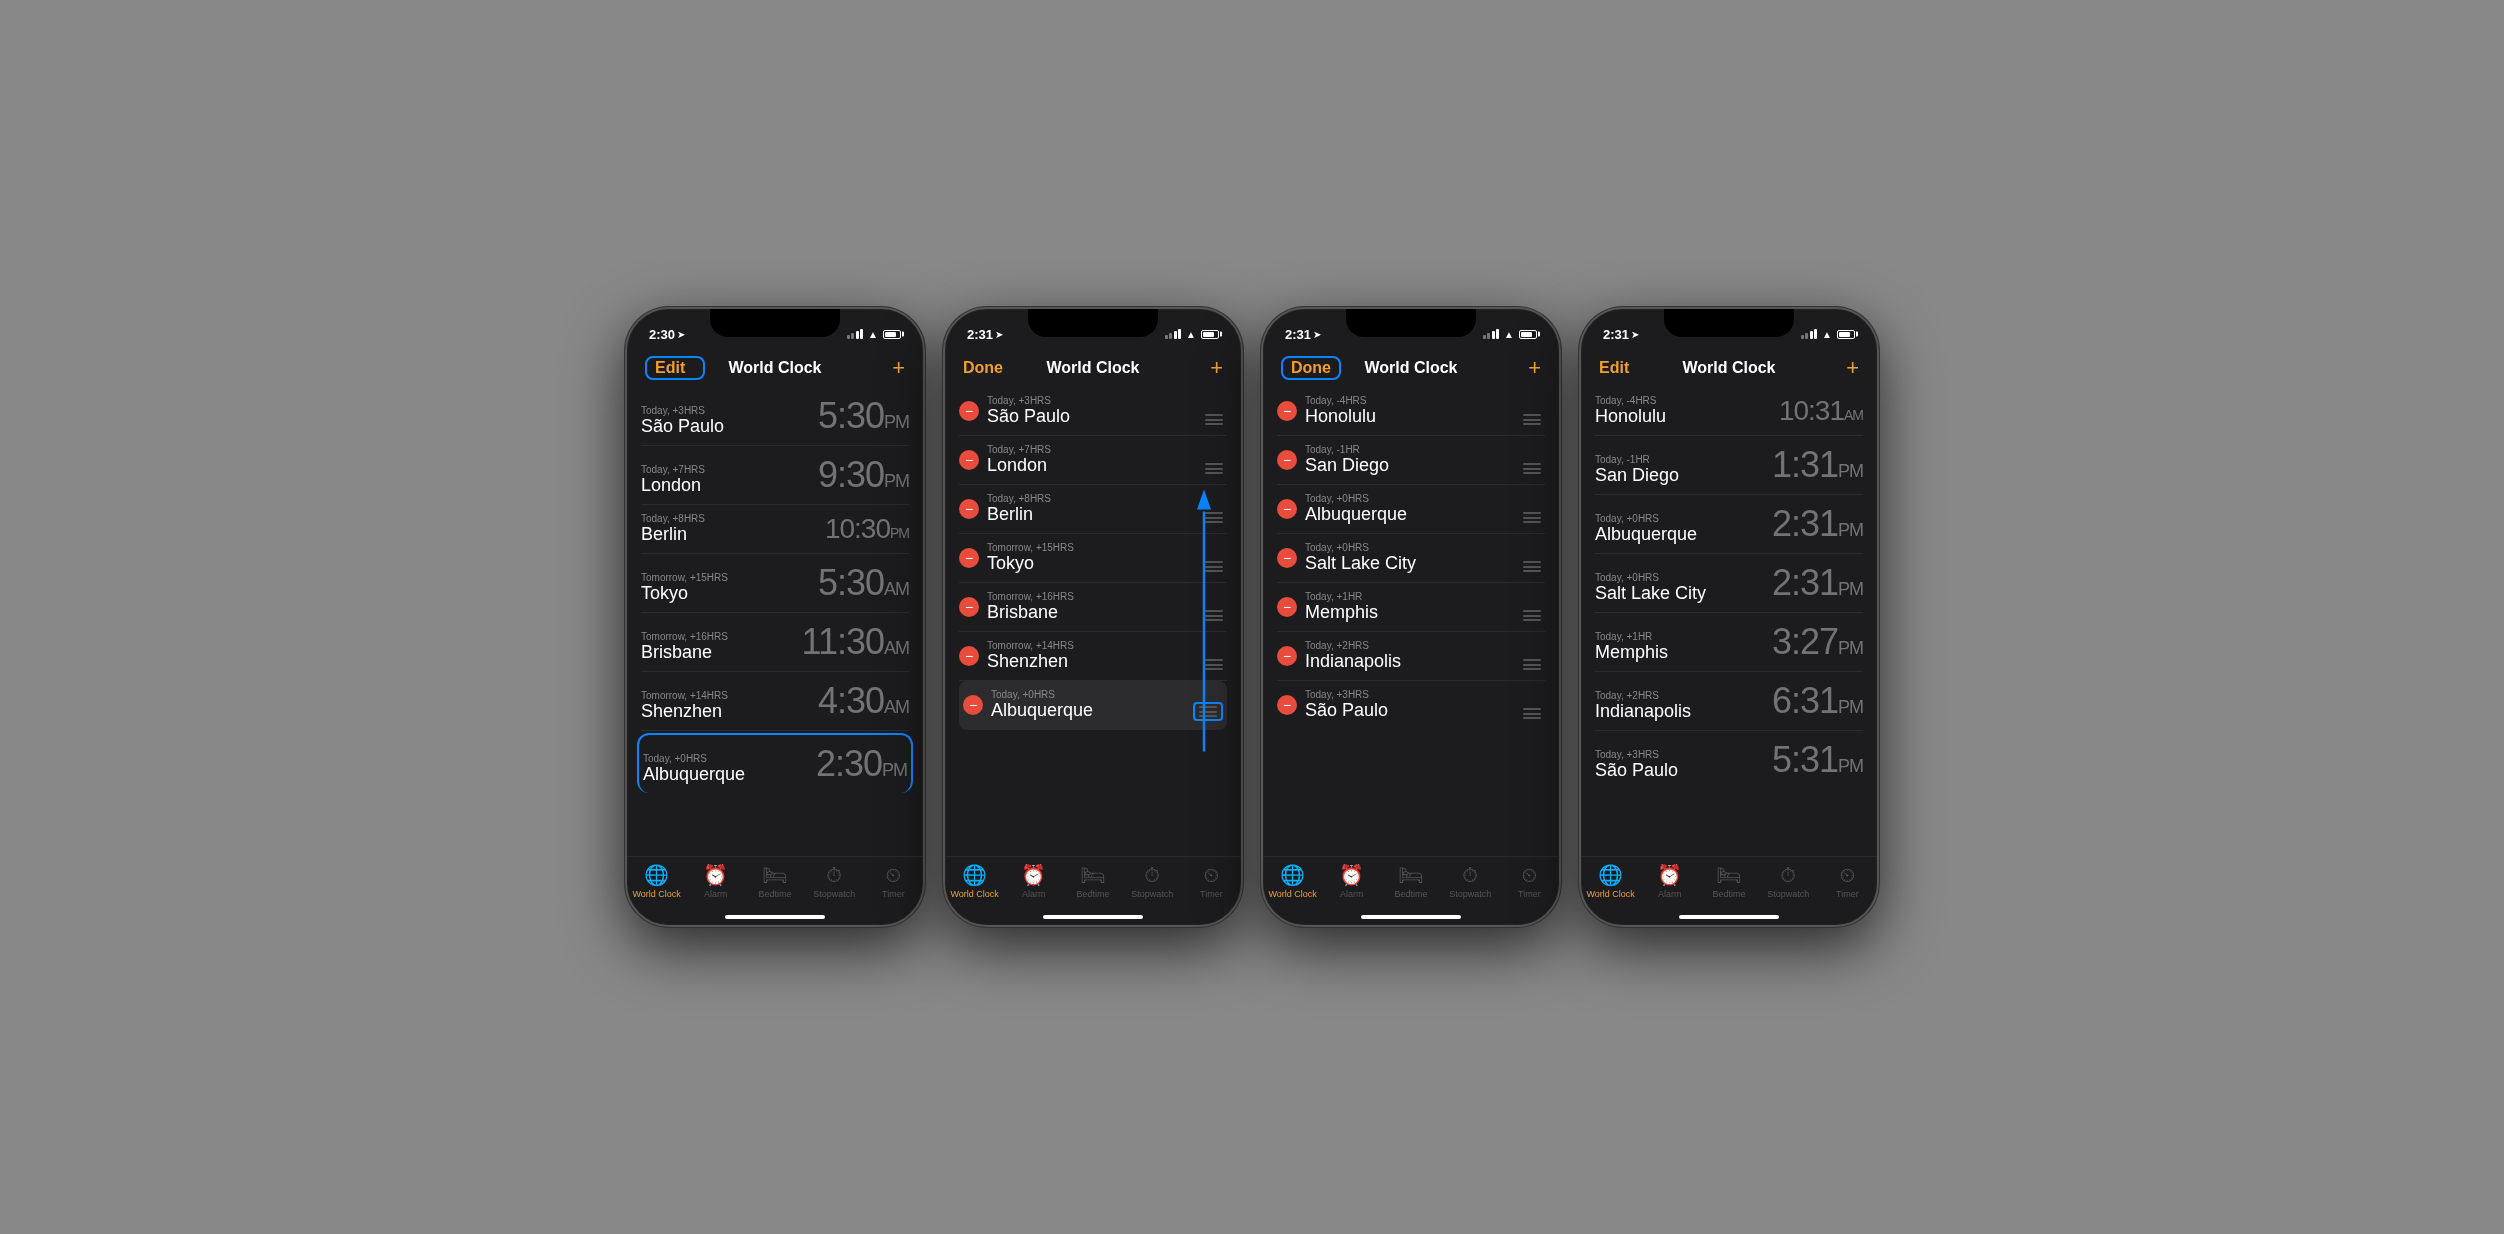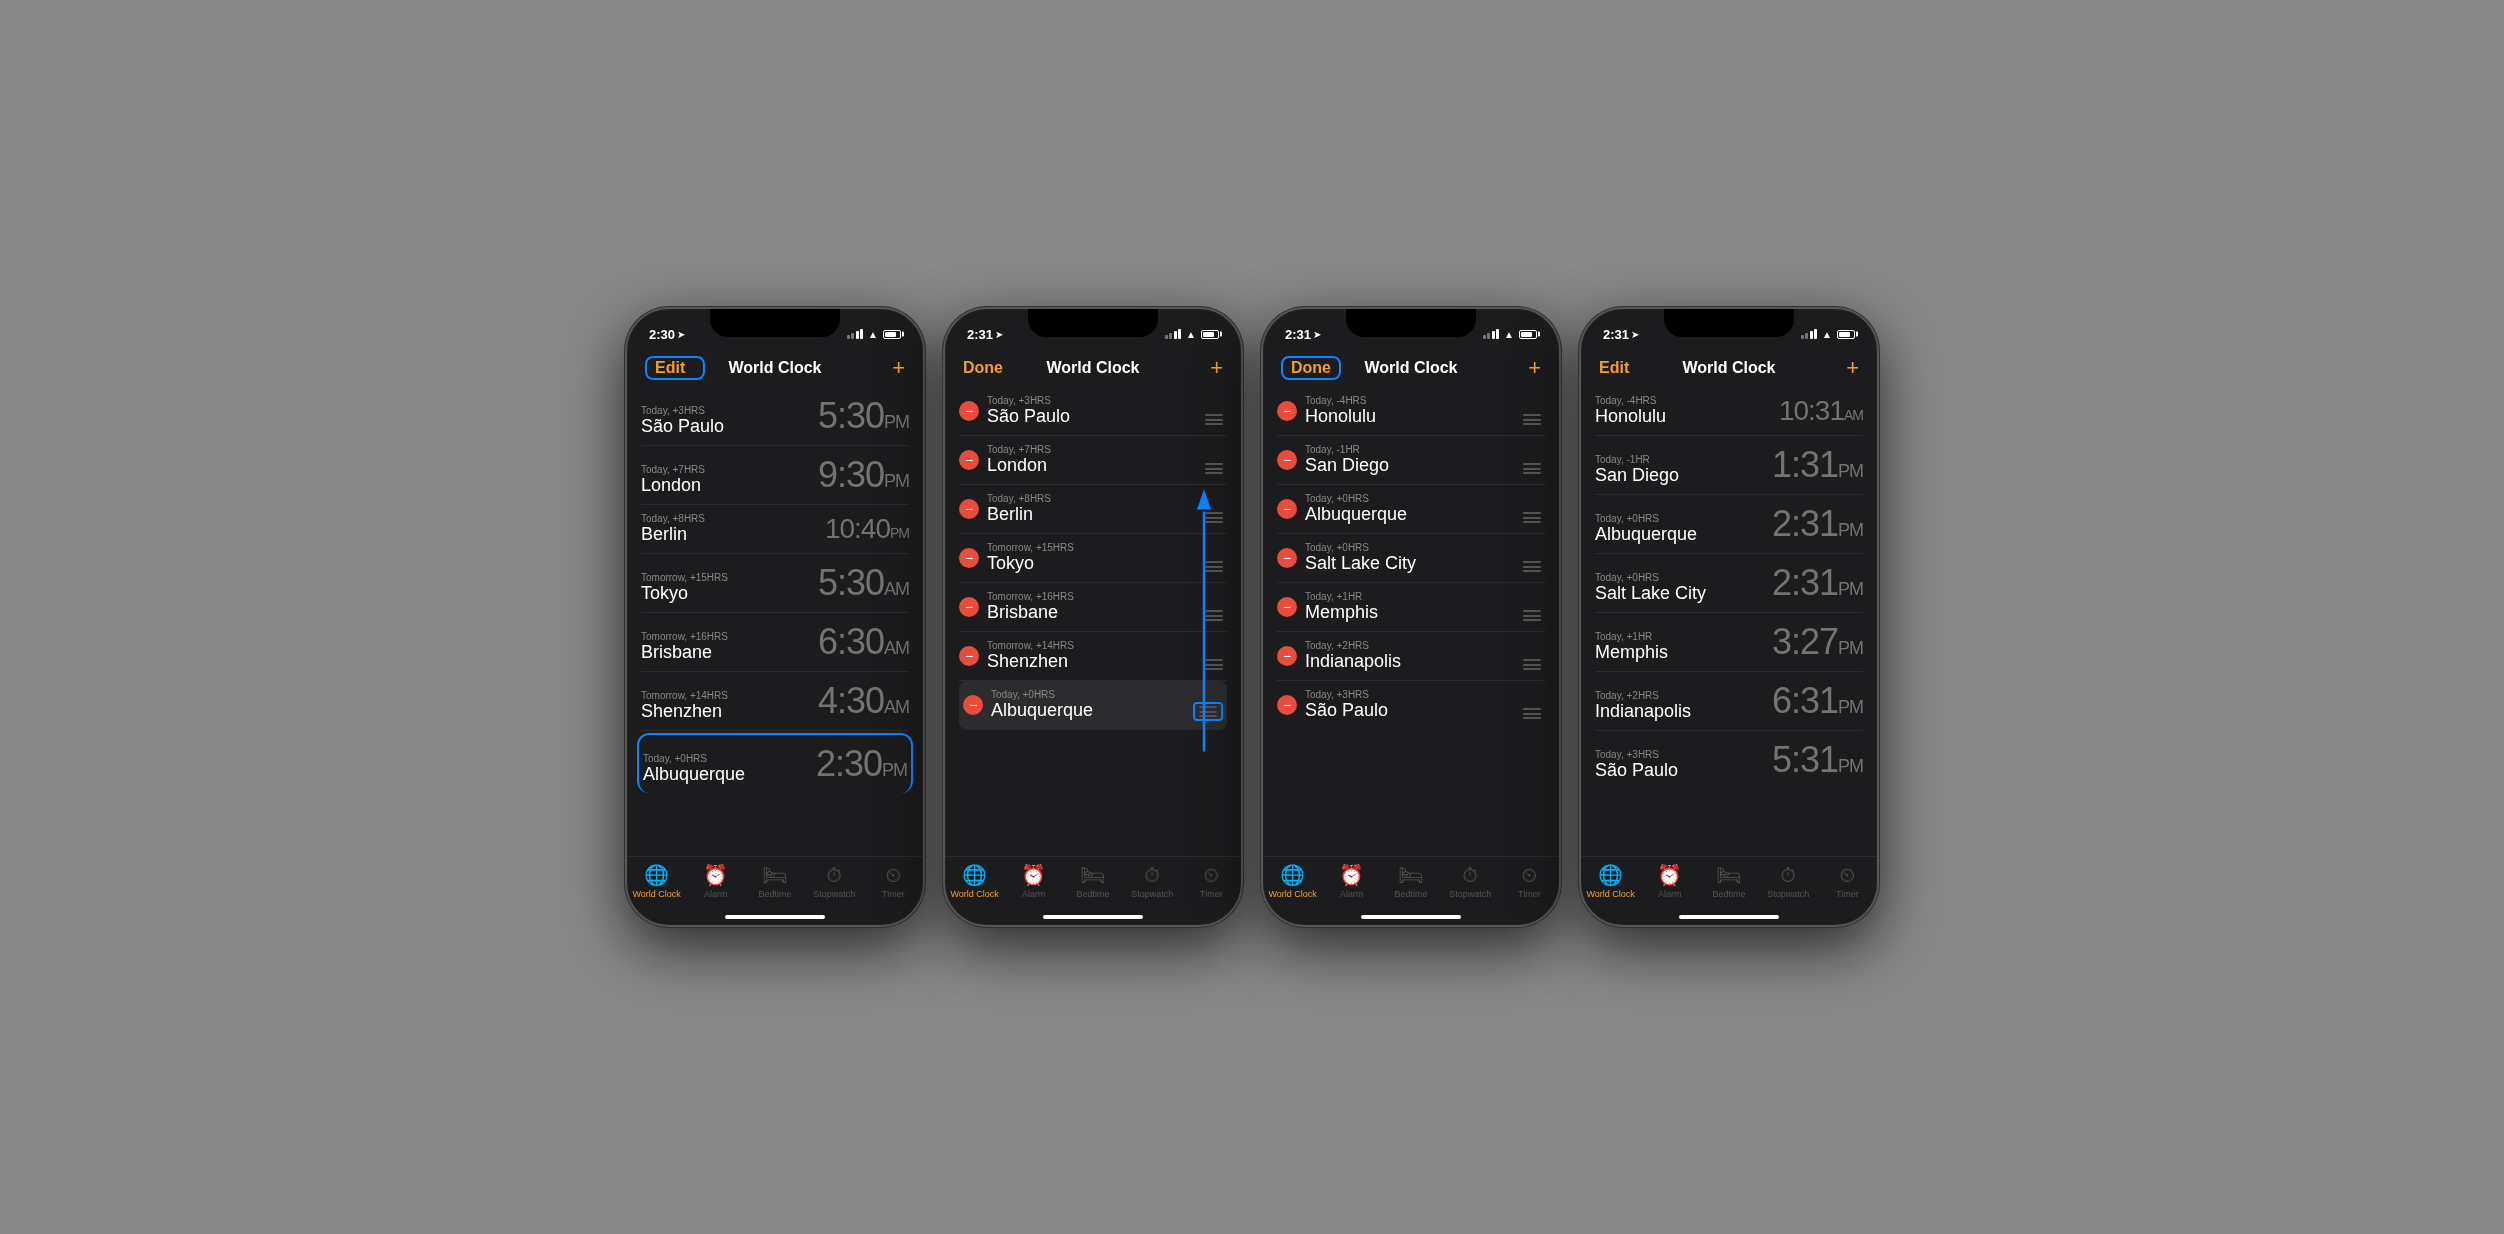--- a/index.html
+++ b/index.html
@@ -295,21 +295,21 @@
           </div>
         </div>
         <div class="clock-item">
           <div class="clock-left">
             <div class="city-info">
               <span class="city-time-offset">Today, +8HRS</span>
               <span class="city-name">Berlin</span>
             </div>
           </div>
           <div class="clock-right">
-            <span class="clock-time" style="font-size: 28px;"><span style="font-size:inherit;font-weight:200;">10:40</span><span style="font-size:14px;font-weight:300;">PM</span></span>
+            <span class="clock-time" style="font-size: 28px;"><span style="font-size:inherit;font-weight:200;">10:30</span><span style="font-size:14px;font-weight:300;">PM</span></span>
           </div>
         </div>
         <div class="clock-item">
           <div class="clock-left">
             <div class="city-info">
               <span class="city-time-offset">Tomorrow, +15HRS</span>
               <span class="city-name">Tokyo</span>
             </div>
           </div>
           <div class="clock-right">
@@ -317,21 +317,21 @@
           </div>
         </div>
         <div class="clock-item">
           <div class="clock-left">
             <div class="city-info">
               <span class="city-time-offset">Tomorrow, +16HRS</span>
               <span class="city-name">Brisbane</span>
             </div>
           </div>
           <div class="clock-right">
-            <span class="clock-time"><span style="font-size:inherit;font-weight:200;">6:30</span><span style="font-size:18px;font-weight:300;">AM</span></span>
+            <span class="clock-time"><span style="font-size:inherit;font-weight:200;">11:30</span><span style="font-size:18px;font-weight:300;">AM</span></span>
           </div>
         </div>
         <div class="clock-item">
           <div class="clock-left">
             <div class="city-info">
               <span class="city-time-offset">Tomorrow, +14HRS</span>
               <span class="city-name">Shenzhen</span>
             </div>
           </div>
           <div class="clock-right">

